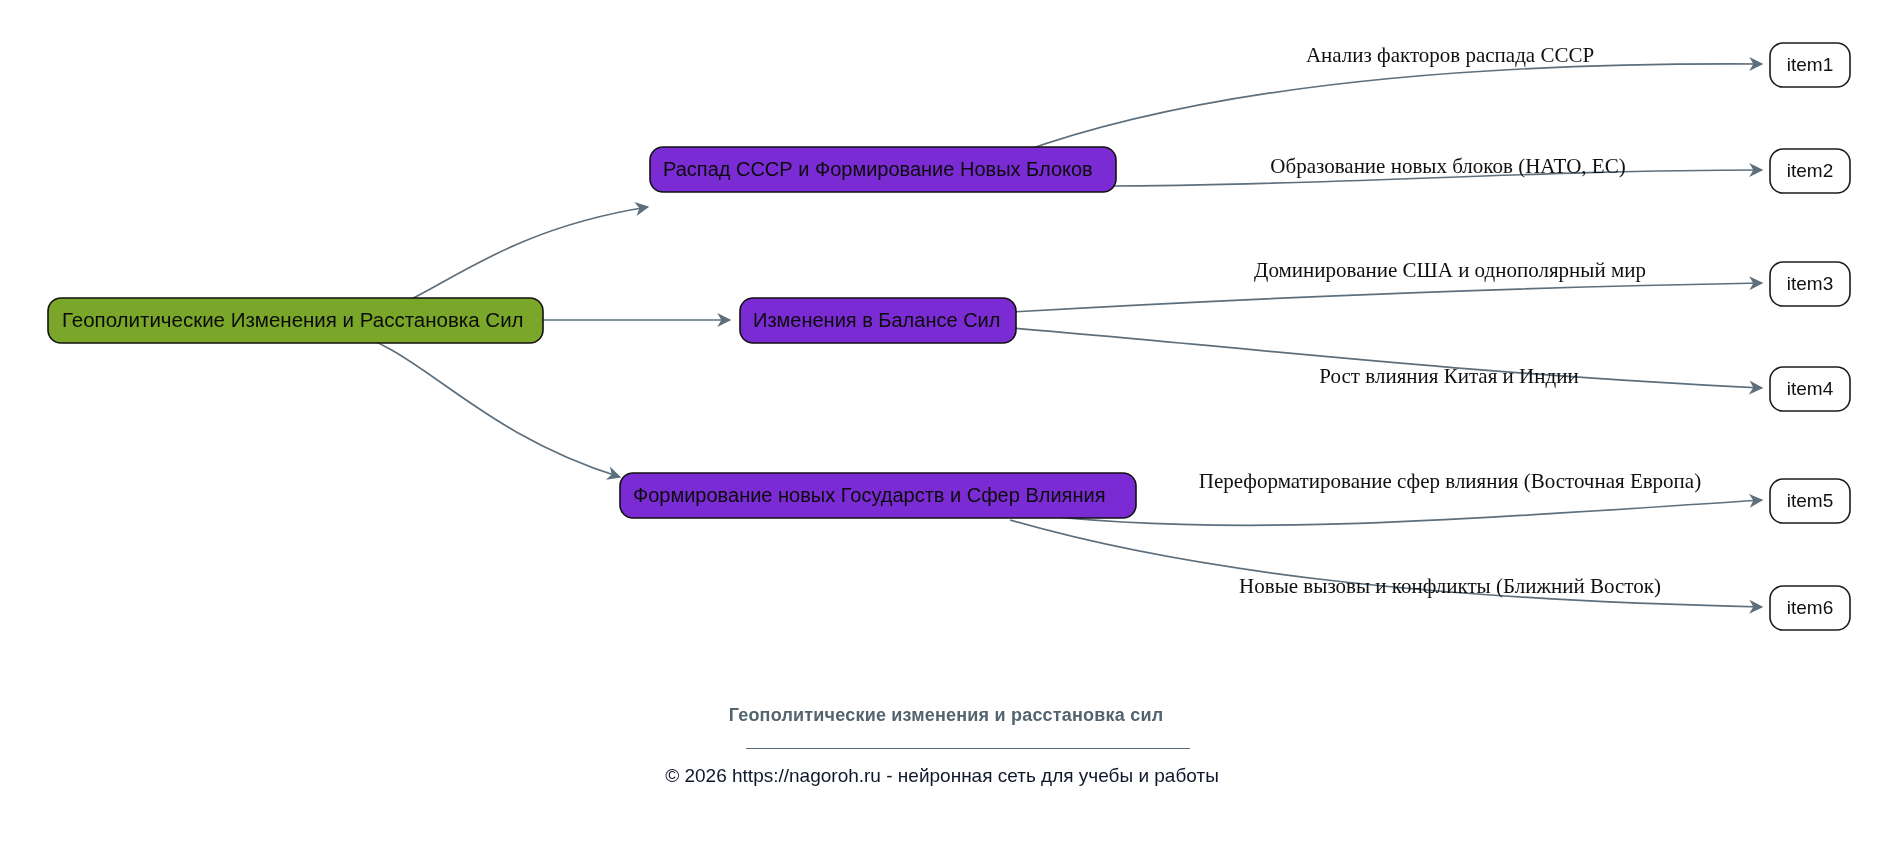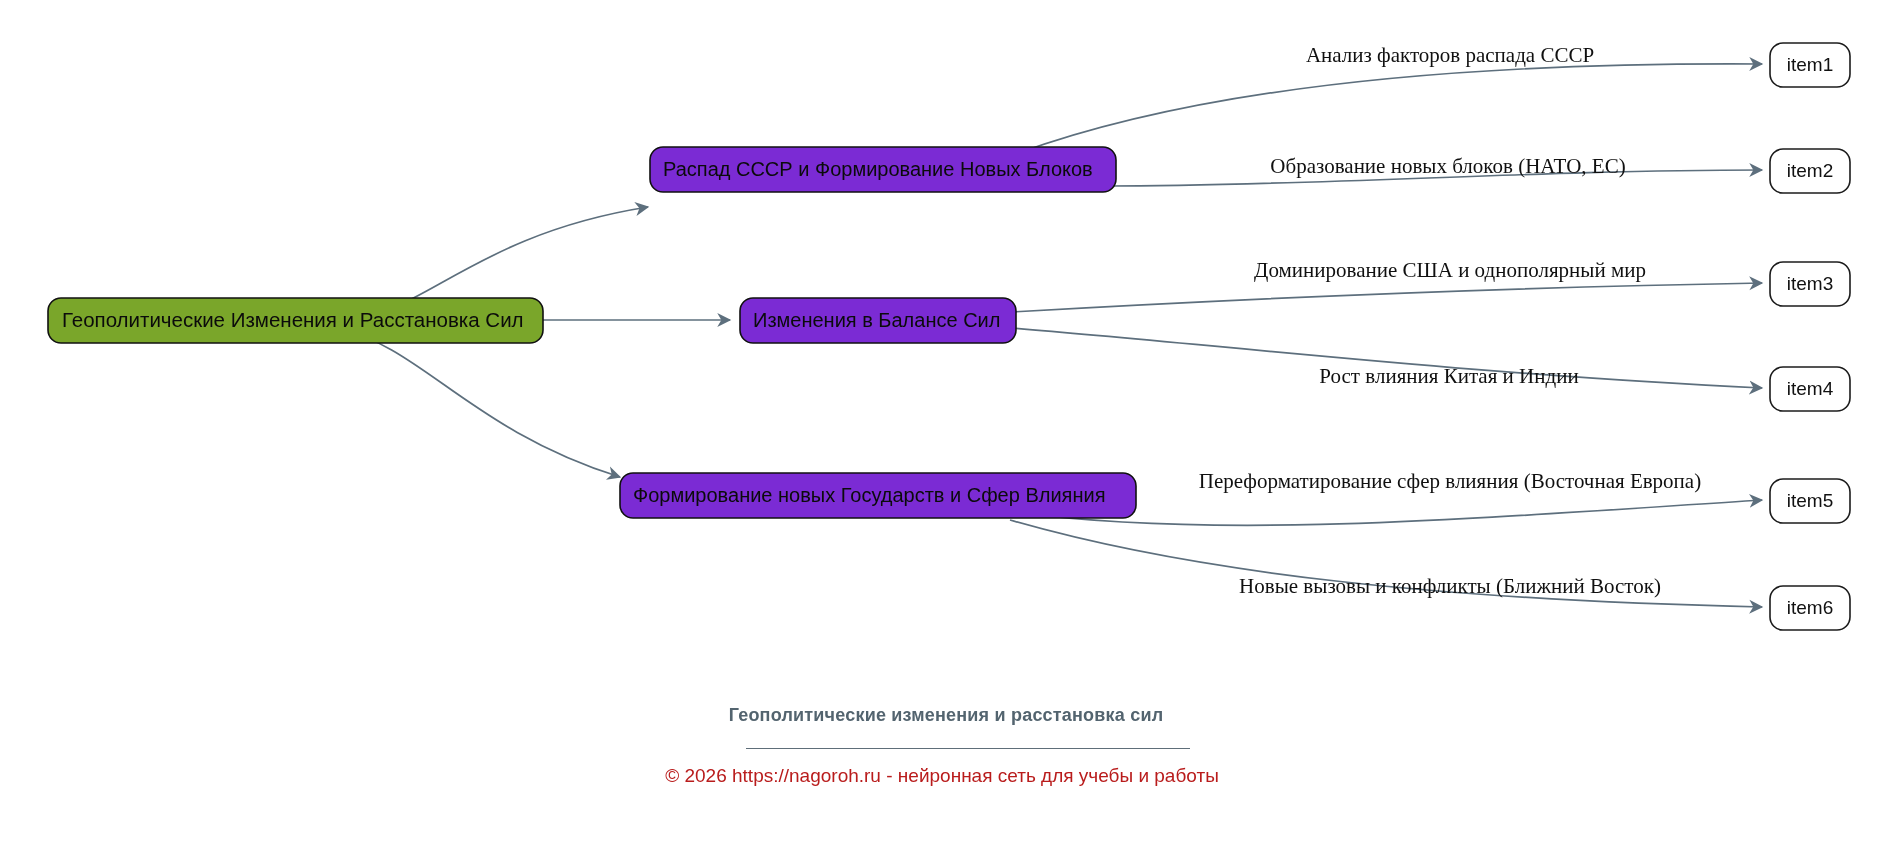--- a/index.html
+++ b/index.html
@@ -91,21 +91,21 @@
     background: #5e6e79;
   }
   .footer-copy {
     position: absolute;
     top: 765px;
     left: 0;
     width: 1884px;
     text-align: center;
     font-family: "Liberation Sans", sans-serif;
     font-size: 19px;
-    color: #b91c1c;
+    color: #0f172a;
   }
 </style>
 </head>
 <body>
 
 <div id="canvas">
 
   <svg class="mindmap" viewBox="0 0 1892 861">
     <defs>
       <marker id="arrow" viewBox="0 0 12 12" refX="10" refY="6" markerWidth="9" markerHeight="9" orient="auto-start-reverse">

